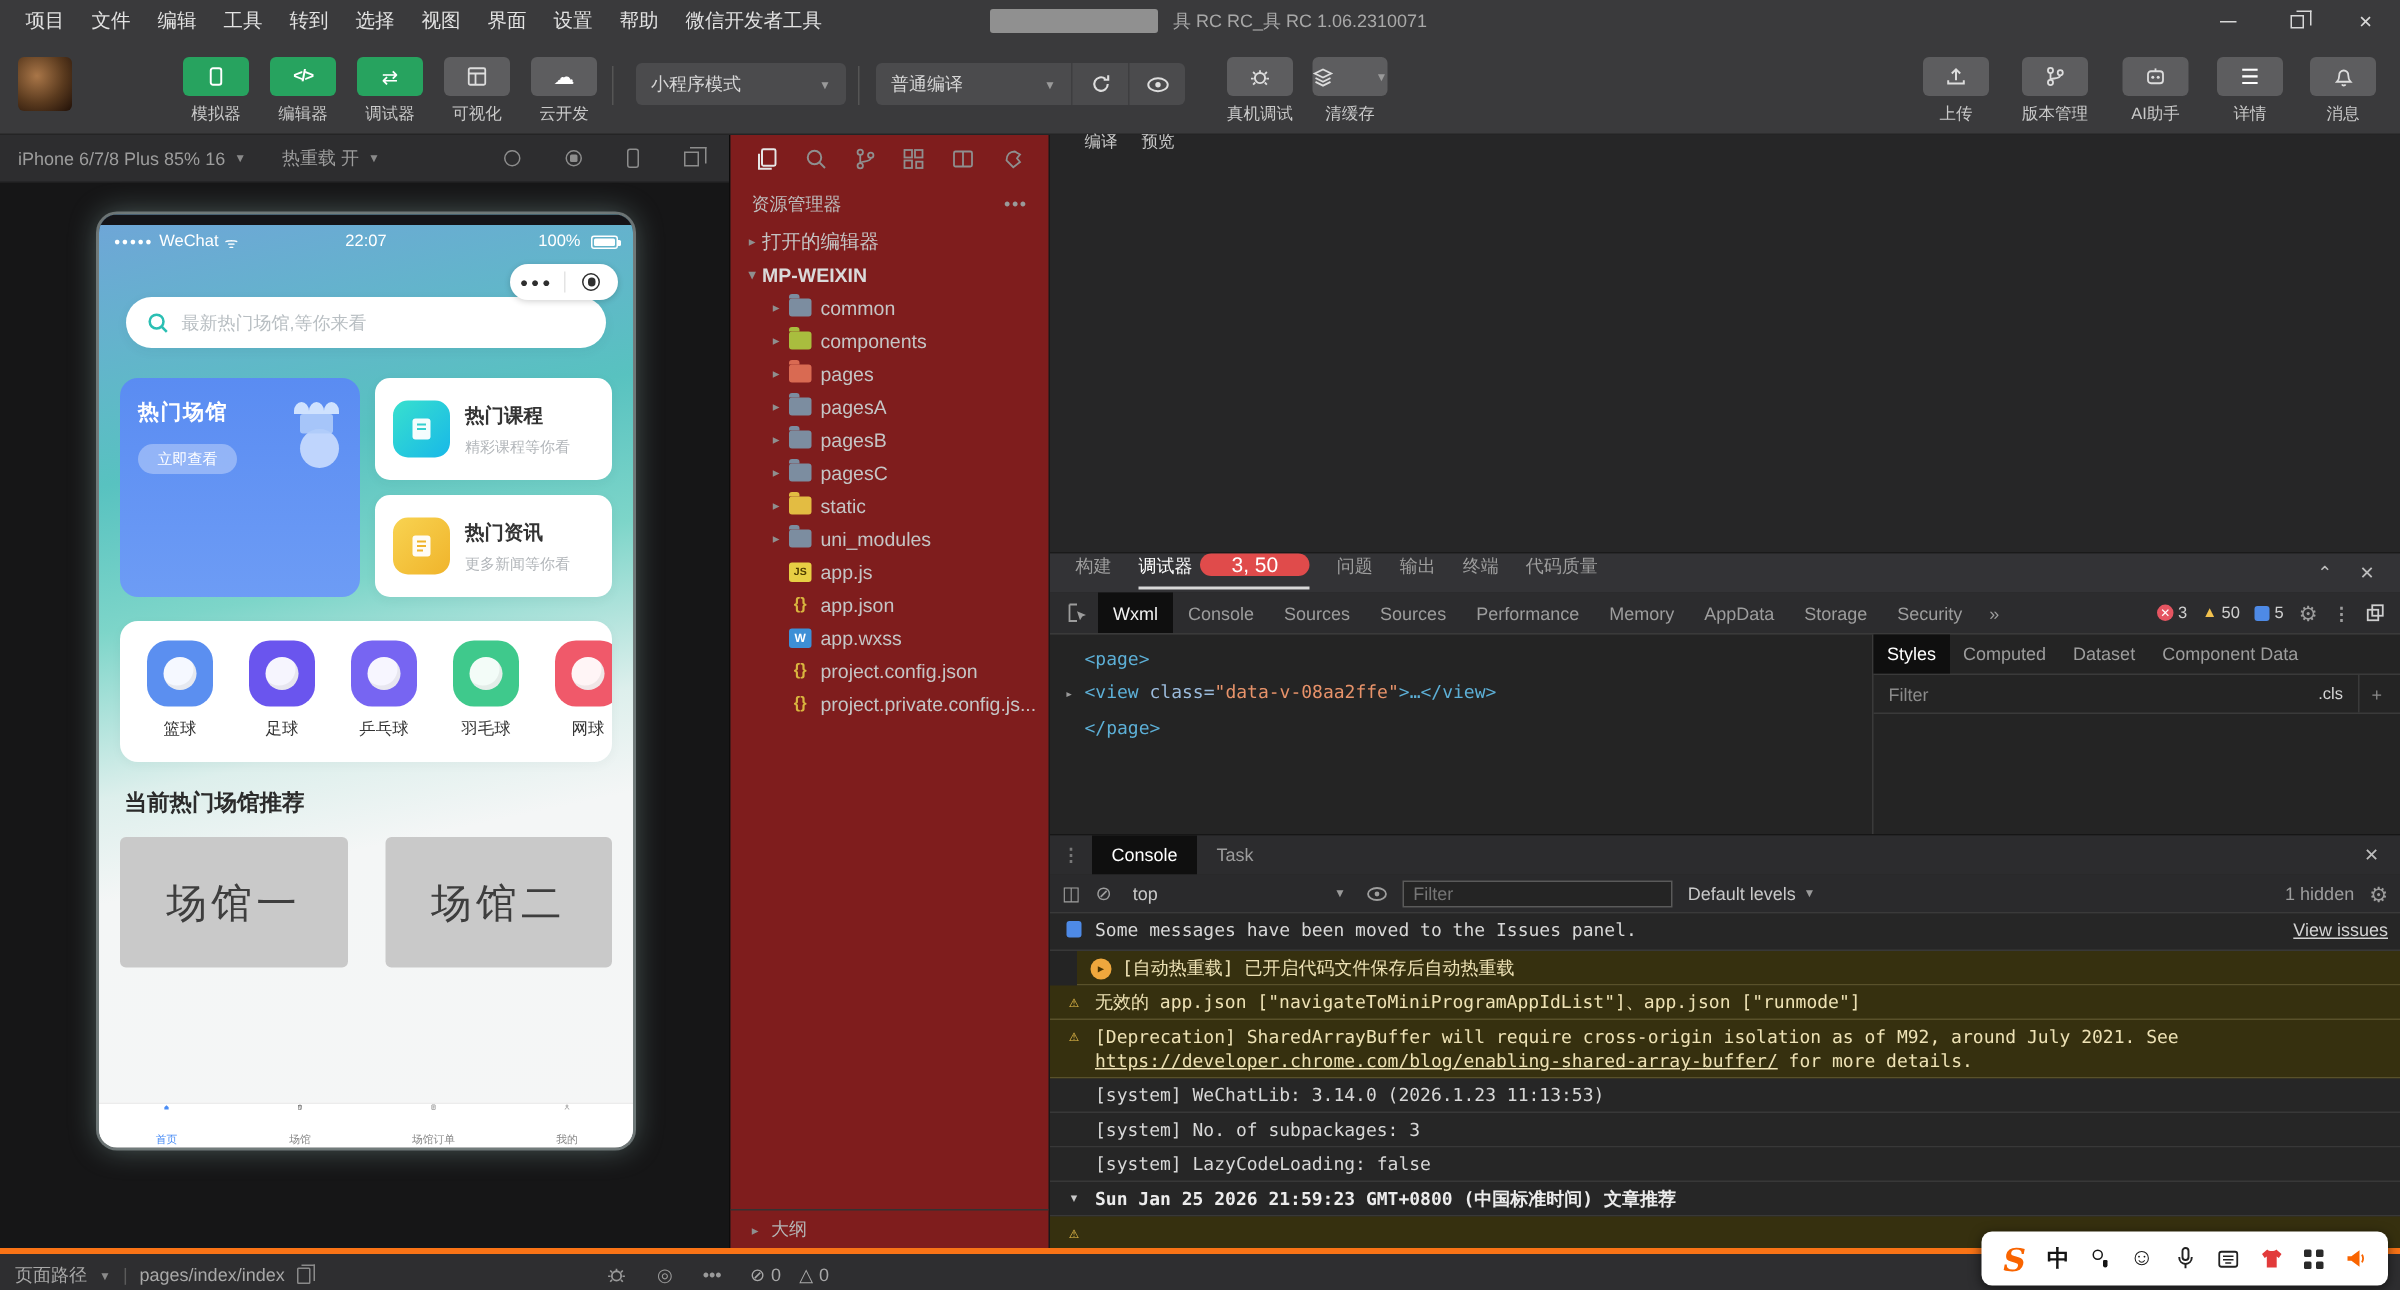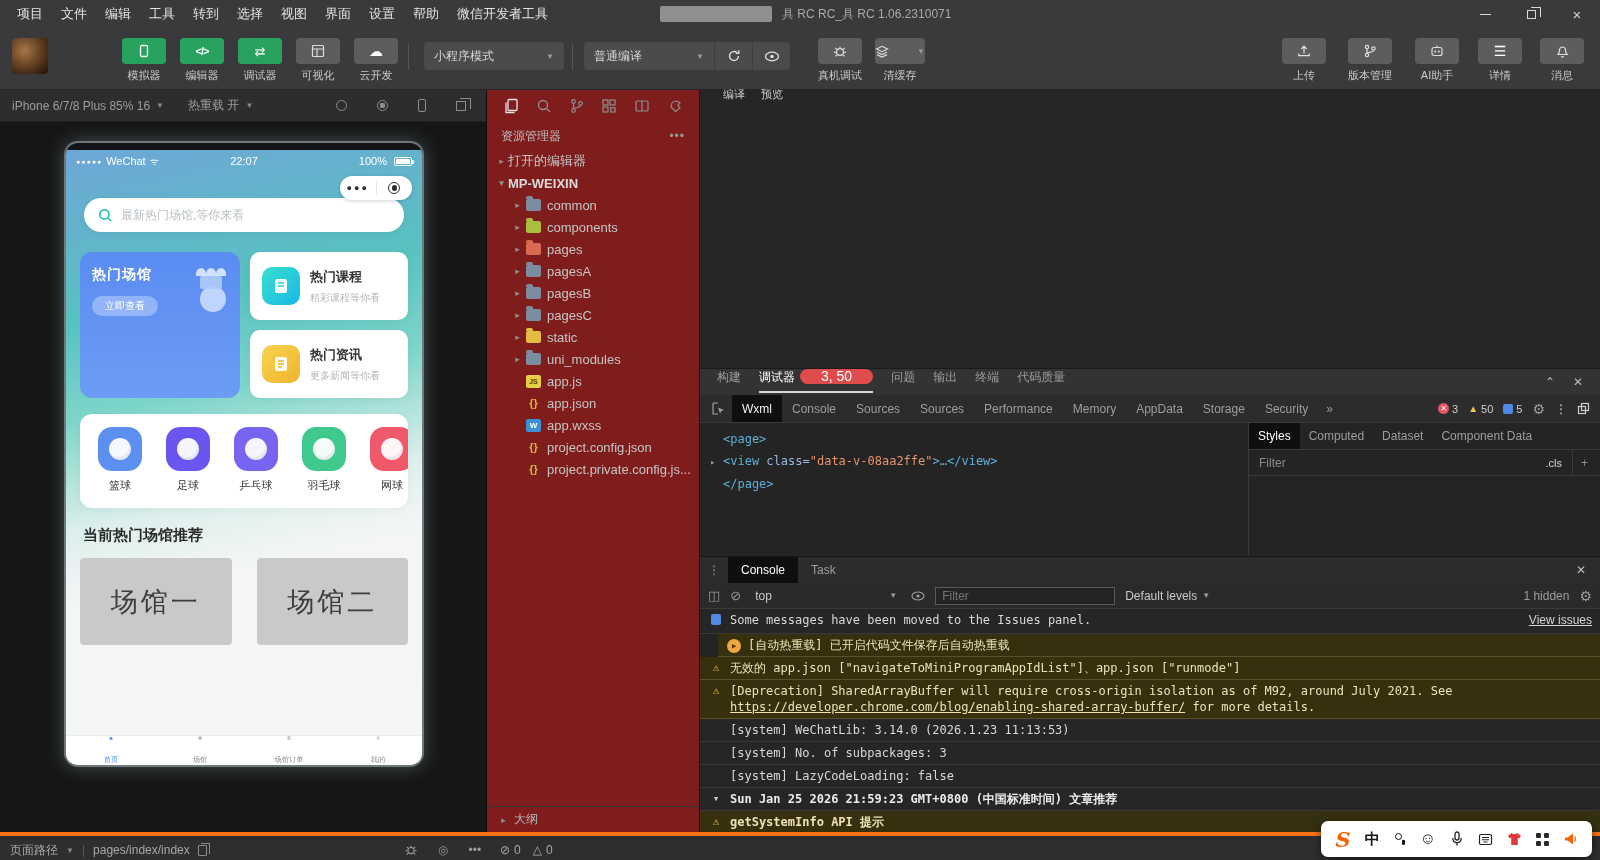--- a/index.html
+++ b/index.html
@@ -889,21 +889,20 @@
           </div>
 
           <div class="msg group">
             <span class="mi"></span>
             <span class="mt"><span></span><span></span><span>Sun Jan 25 2026 21:59:23 GMT+0800 (中国标准时间) 文章推荐</span></span>
 
           </div>
 
           <div class="msg warn-bold">
             <span class="mi"></span>
-            <span class="mt"><span></span><span></span><span>getSystemInfo API 提示</span></span>
 
           </div>
 
         </div>
     </div>
   </div>
 
   <div class="statusbar">
     <div class="sb-left">
       <span>页面路径</span>

